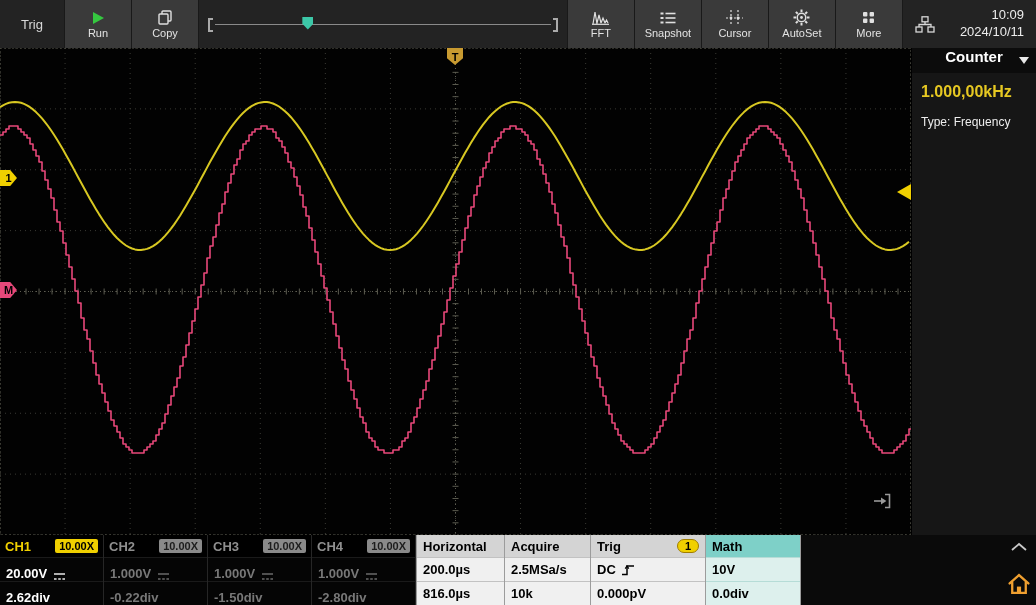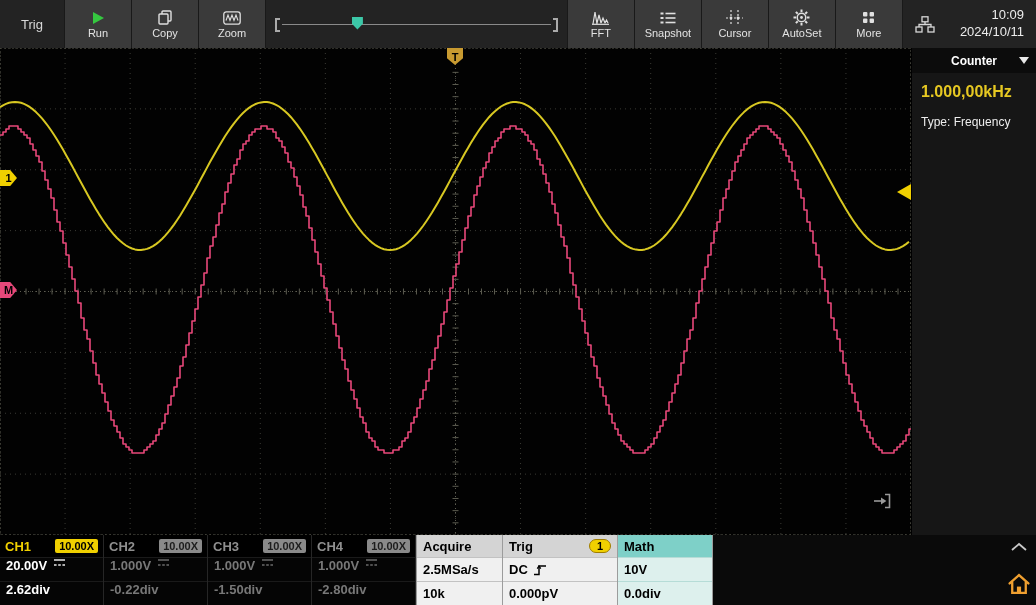--- a/index.html
+++ b/index.html
@@ -45,44 +45,44 @@
                clip-path:polygon(0 0,60% 0,100% 50%,60% 100%,0 100%); cursor:pointer; z-index:3; }
   .ch-marker.ch1  { background:var(--ch1_yellow,#f0d000); }
   .ch-marker.math { background:var(--math_pink,#e8487a); }
   .trig-level { position:absolute; right:0; width:14px; height:16px;
                 background:var(--ch1_yellow,#f0d000);
                 clip-path:polygon(100% 0,100% 100%,0 50%); cursor:pointer; z-index:3; }
   .enter-icon { position:absolute; right:20px; bottom:22px; cursor:pointer; z-index:3; }
 
   .panel { width:125px; height:487px; background:#161616; border-left:1px solid #000;
            display:flex; flex-direction:column; }
-  .panel-header { height:25px; background:#0c0c0c; display:flex; align-items:center;
+  .panel-header { height:25px; background:#0c0c0c; display:flex; 
                   justify-content:center; position:relative; color:#fff; font-weight:bold;
-                  font-size:12px; cursor:pointer; }
+                  font-size:15px; cursor:pointer; }
   .dd-triangle { position:absolute; right:7px; top:9px; width:0; height:0;
                  border-left:5px solid transparent; border-right:5px solid transparent;
                  border-top:7px solid #e8e8e8; }
   .panel-value { color:var(--counter_yellow,#e6c822); font-weight:bold; font-size:16px;
                  padding:10px 12px 0 9px; }
   .panel-type { color:#eeeeee; font-size:12px; padding:14px 0 0 9px; }
 
   
   .statusbar { position:absolute; left:0; top:535px; width:1036px; height:70px;
                background:#5eead4; display:flex; align-items:stretch; }
   .ch-block { width:104px; background:#050505; border-right:1px solid #262626;
               display:flex; flex-direction:column; cursor:pointer; }
   .ch-head { height:22px; display:flex; align-items:center; justify-content:space-between;
              padding:0 5px; background:#000; }
   .ch-name { font-size:13px; font-weight:bold; }
   .ch-probe { font-size:11px; font-weight:bold; padding:1px 4px; border-radius:2px; }
   .ch-block.active .ch-name { color:var(--ch1_yellow,#f0d000); }
   .ch-block.active .ch-probe { background:var(--ch1_yellow,#f0d000); color:#000; }
   .ch-block.inactive .ch-name { color:#8f8f8f; }
   .ch-block.inactive .ch-probe { background:#8a8a8a; color:#1d1d1d; }
-  .ch-row { height:24px; display:flex; align-items:flex-start; gap:6px; padding:0 6px;
+  .ch-row { height:24px; display:flex; align-items:flex-end; gap:6px; padding:0 6px;
             font-size:13px; font-weight:bold; color:#ffffff; border-top:1px solid #1a1a1a; }
   .ch-block.inactive .ch-row { color:#787878; }
   .coup-icon { display:flex; align-items:center; }
   .ch-block.active .coup-icon { color:#e8e8e8; }
   .ch-block.inactive .coup-icon { color:#6a6a6a; }
 
   .info-block { display:flex; flex-direction:column; background:#f0f0f0;
                 border-left:1px solid #9c9c9c; cursor:pointer; }
   .info-head { height:22px; background:#d4d4d4; display:flex; align-items:center;
                padding:0 6px; font-size:13px; font-weight:bold; color:#000; }
@@ -130,29 +130,20 @@
       <span class="tb-icon">
         <svg width="15" height="15" viewBox="0 0 15 15">
             <rect x="1" y="4" width="9" height="10" rx="1" fill="none" stroke="#e0e0e0" stroke-width="1.4"></rect>
             <path d="M4 4 V2 a1 1 0 0 1 1 -1 h7 a1 1 0 0 1 1 1 v8 a1 1 0 0 1 -1 1 h-2" fill="none" stroke="#e0e0e0" stroke-width="1.4"></path>
           </svg>
       </span>
       <span class="tb-label">Copy</span>
     </button>
 
 
-    <button class="tb-btn">
-      <span class="tb-icon">
-        <svg width="18" height="14" viewBox="0 0 18 14">
-            <rect x="0.8" y="0.8" width="16.4" height="12.4" rx="2.5" fill="none" stroke="#e0e0e0" stroke-width="1.3"></rect>
-            <path d="M3 9.5 L5 4 L7 9.5 L9 4 L11 9.5 L13 4 L15 9.5" fill="none" stroke="#e0e0e0" stroke-width="1.1"></path>
-          </svg>
-      </span>
-      <span class="tb-label">Zoom</span>
-    </button>
 
     <div class="hpos">
       <div class="hpos-track">
         <span class="hpos-endcap left"></span>
         <span class="hpos-endcap right"></span>
         <div class="hpos-marker"></div>
       </div>
     </div>
 
     <button class="tb-btn">
@@ -494,20 +485,25 @@
               <line x1="5.2" y1="7" x2="7.8" y2="7"></line>
               <line x1="9.4" y1="7" x2="12" y2="7"></line>
             </svg>
         </span>
       </div>
       <div class="ch-row">
         <span>-2.80div</span>
       </div>
     </div>
 
+    <div class="info-block w-horizontal">
+      <div class="info-head">Horizontal</div>
+      <div class="info-row">200.0µs</div>
+      <div class="info-row">816.0µs</div>
+    </div>
 
     <div class="info-block w-acquire">
       <div class="info-head">Acquire</div>
       <div class="info-row">2.5MSa/s</div>
       <div class="info-row">10k</div>
     </div>
 
     <div class="info-block w-edge">
       <div class="info-head">
         <span>Trig</span>

